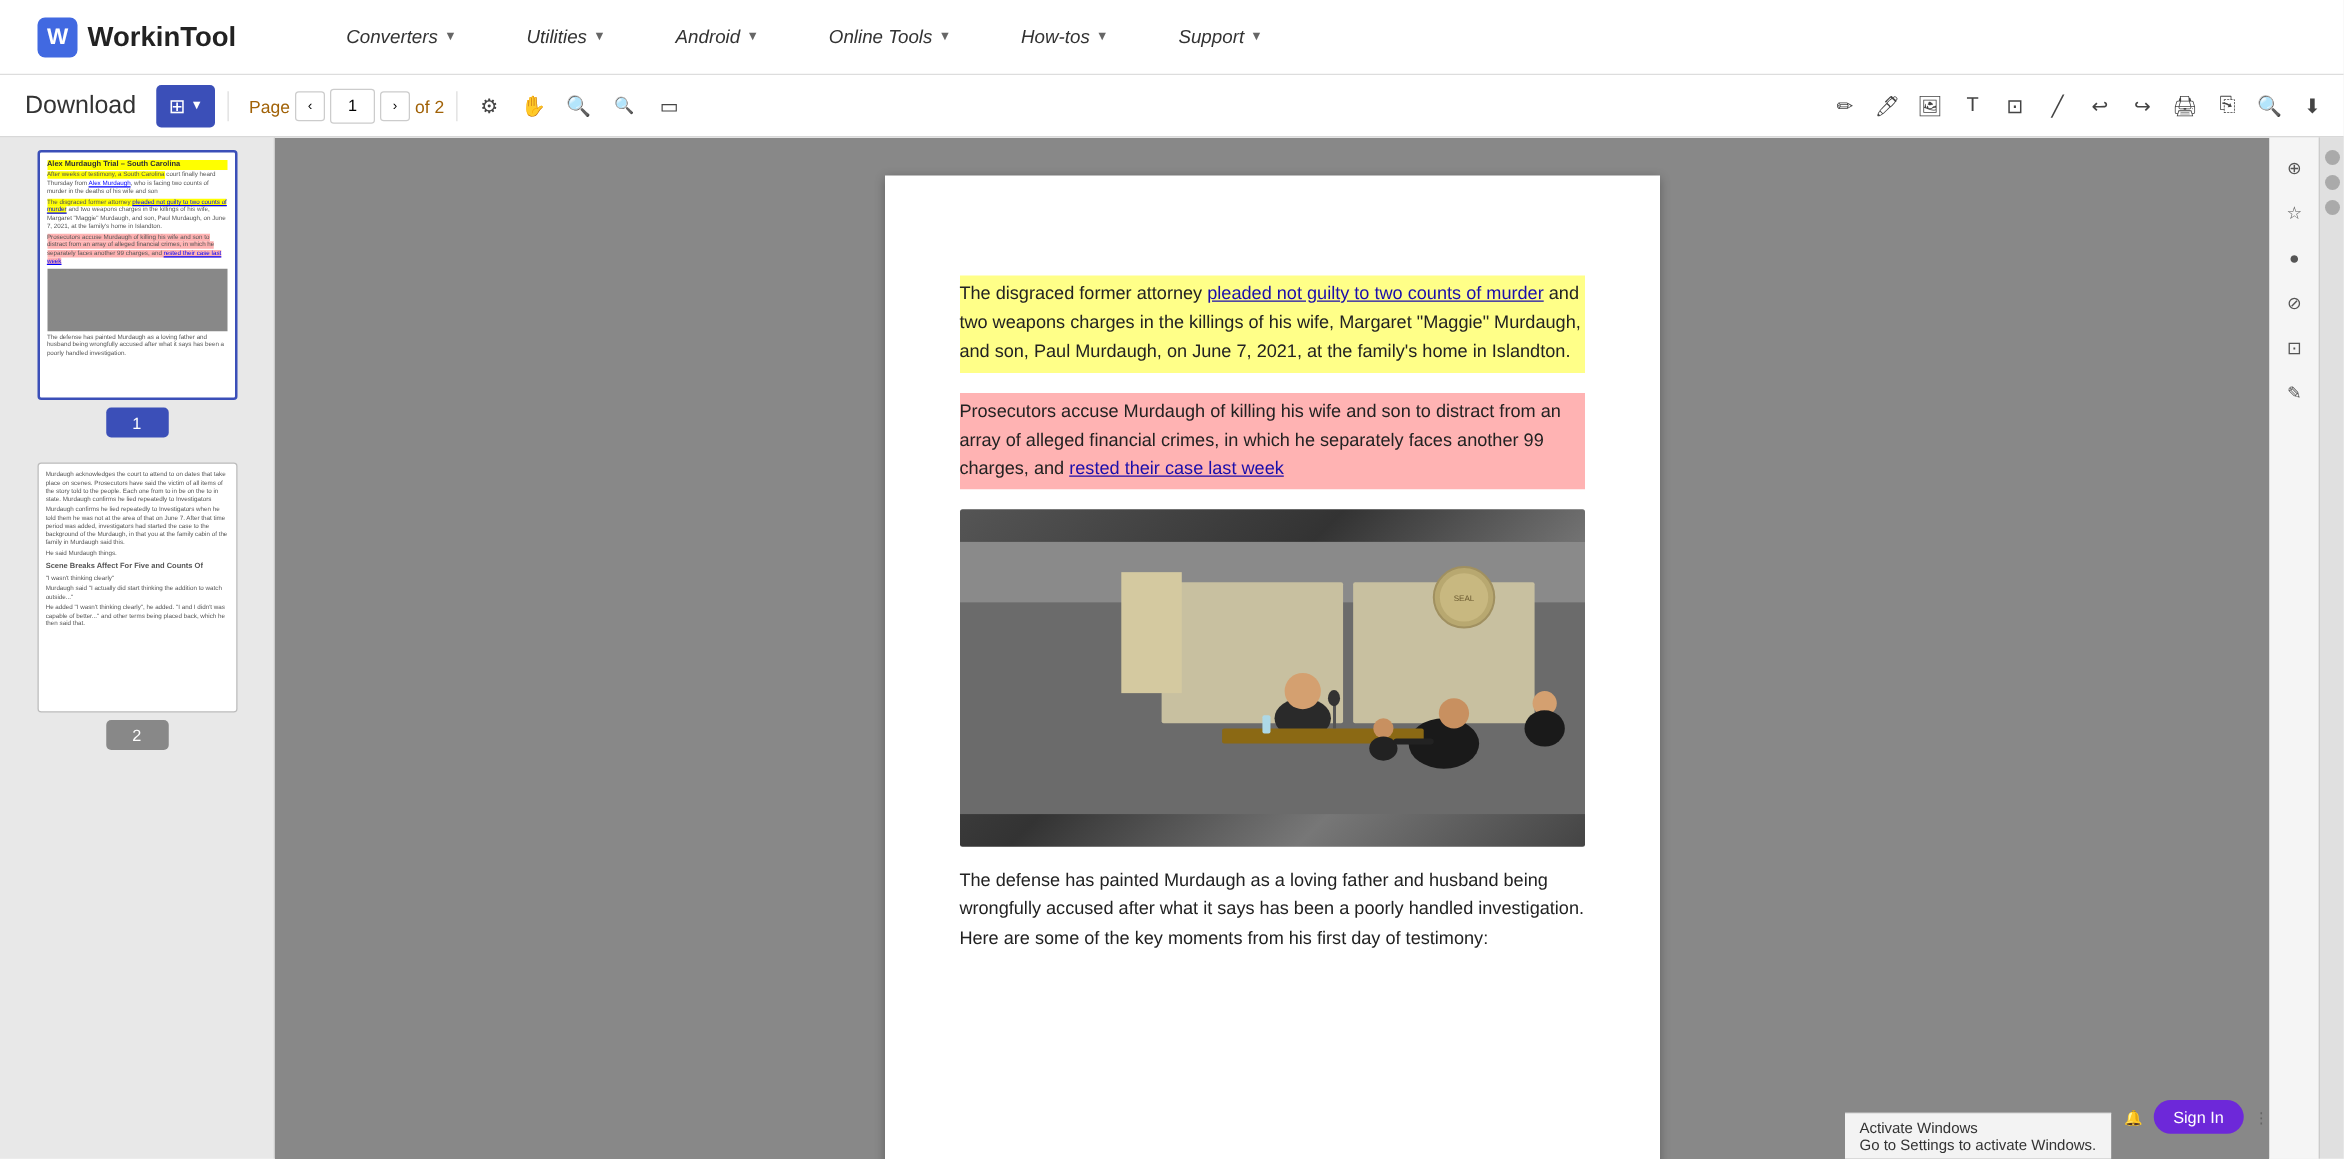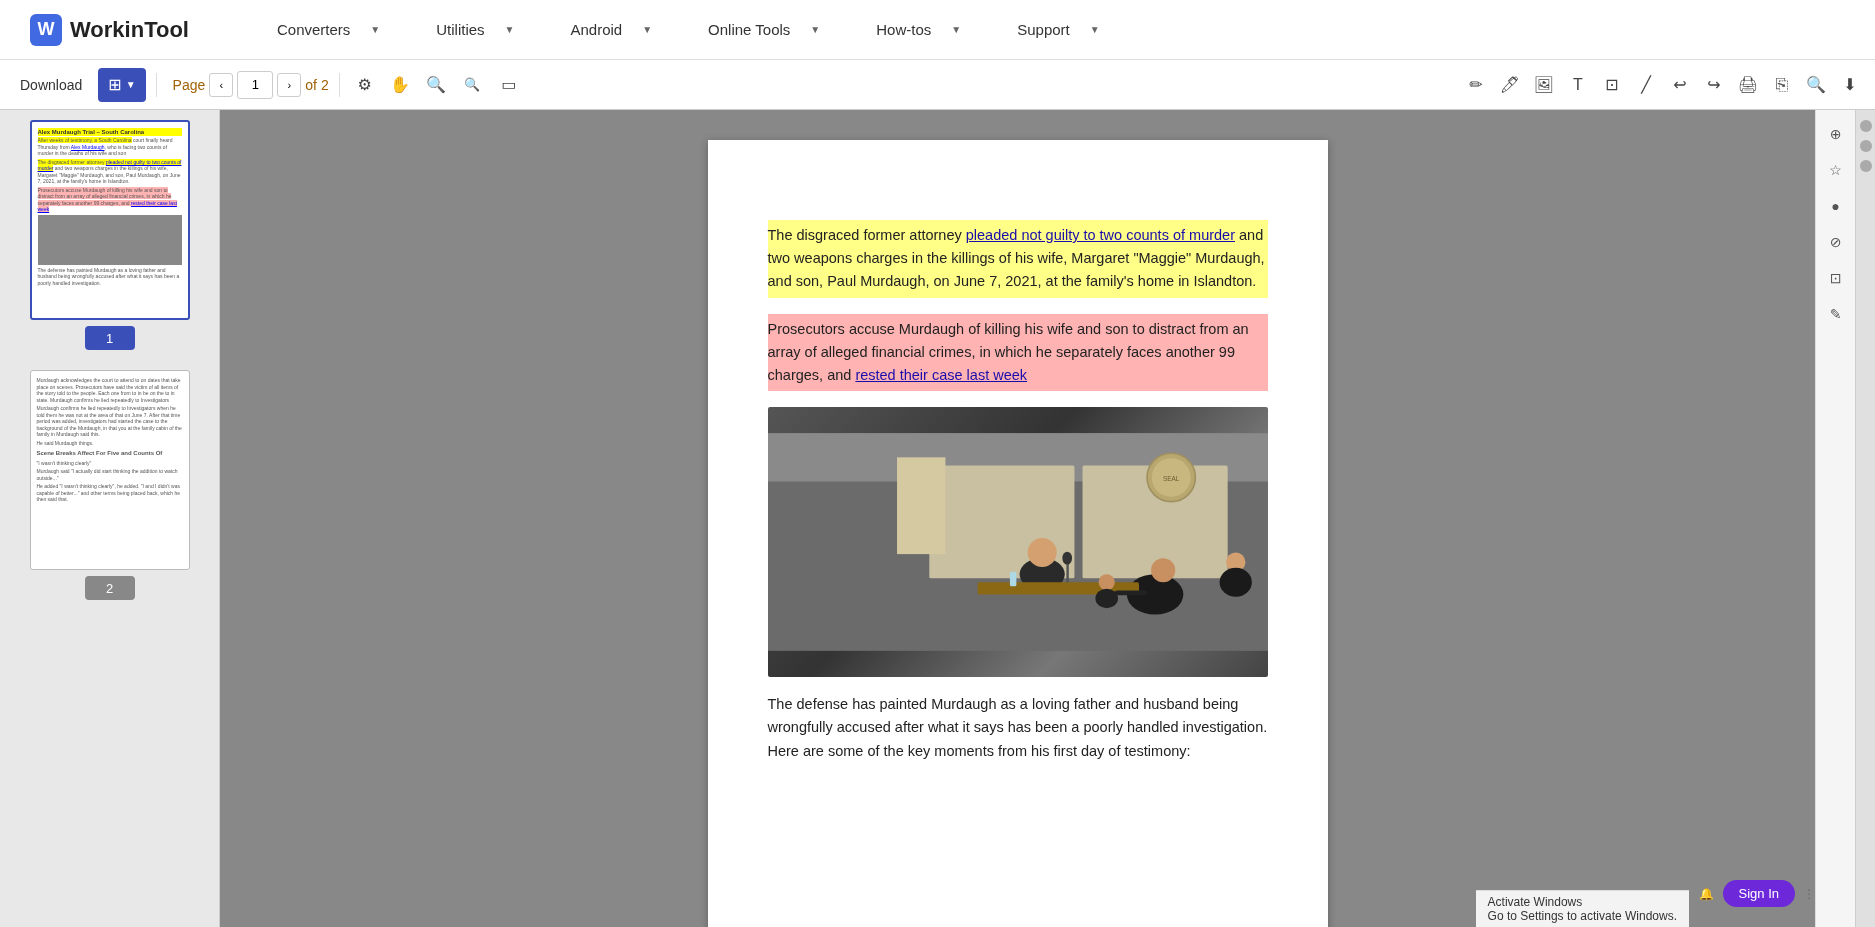--- a/index.html
+++ b/index.html
@@ -37,22 +37,23 @@
       font-size: 22px;
       font-weight: 700;
       color: #222;
     }
     .nav-item {
       font-size: 15px;
       color: #333;
       cursor: pointer;
       display: flex;
       align-items: center;
-      gap: 20px;
+      gap: 5px;
       padding: 4px 8px;
+      font-style: italic;
     }
     .nav-chevron { font-size: 10px; color: #666; }
 
     
     .toolbar {
       height: 50px;
       background: white;
       border-bottom: 1px solid #ccc;
       display: flex;
       align-items: center;
@@ -68,21 +69,21 @@
       border-radius: 4px;
       font-size: 13px;
       color: #333;
       display: flex;
       align-items: center;
       gap: 4px;
     }
     .download-btn {
       background: transparent;
       color: #333;
-      font-size: 14px;
+      font-size: 20px;
       font-weight: 500;
     }
     .view-toggle {
       background: #3b4fb8;
       color: white;
       border-radius: 4px;
       padding: 0 10px;
       height: 34px;
       display: flex;
       align-items: center;

